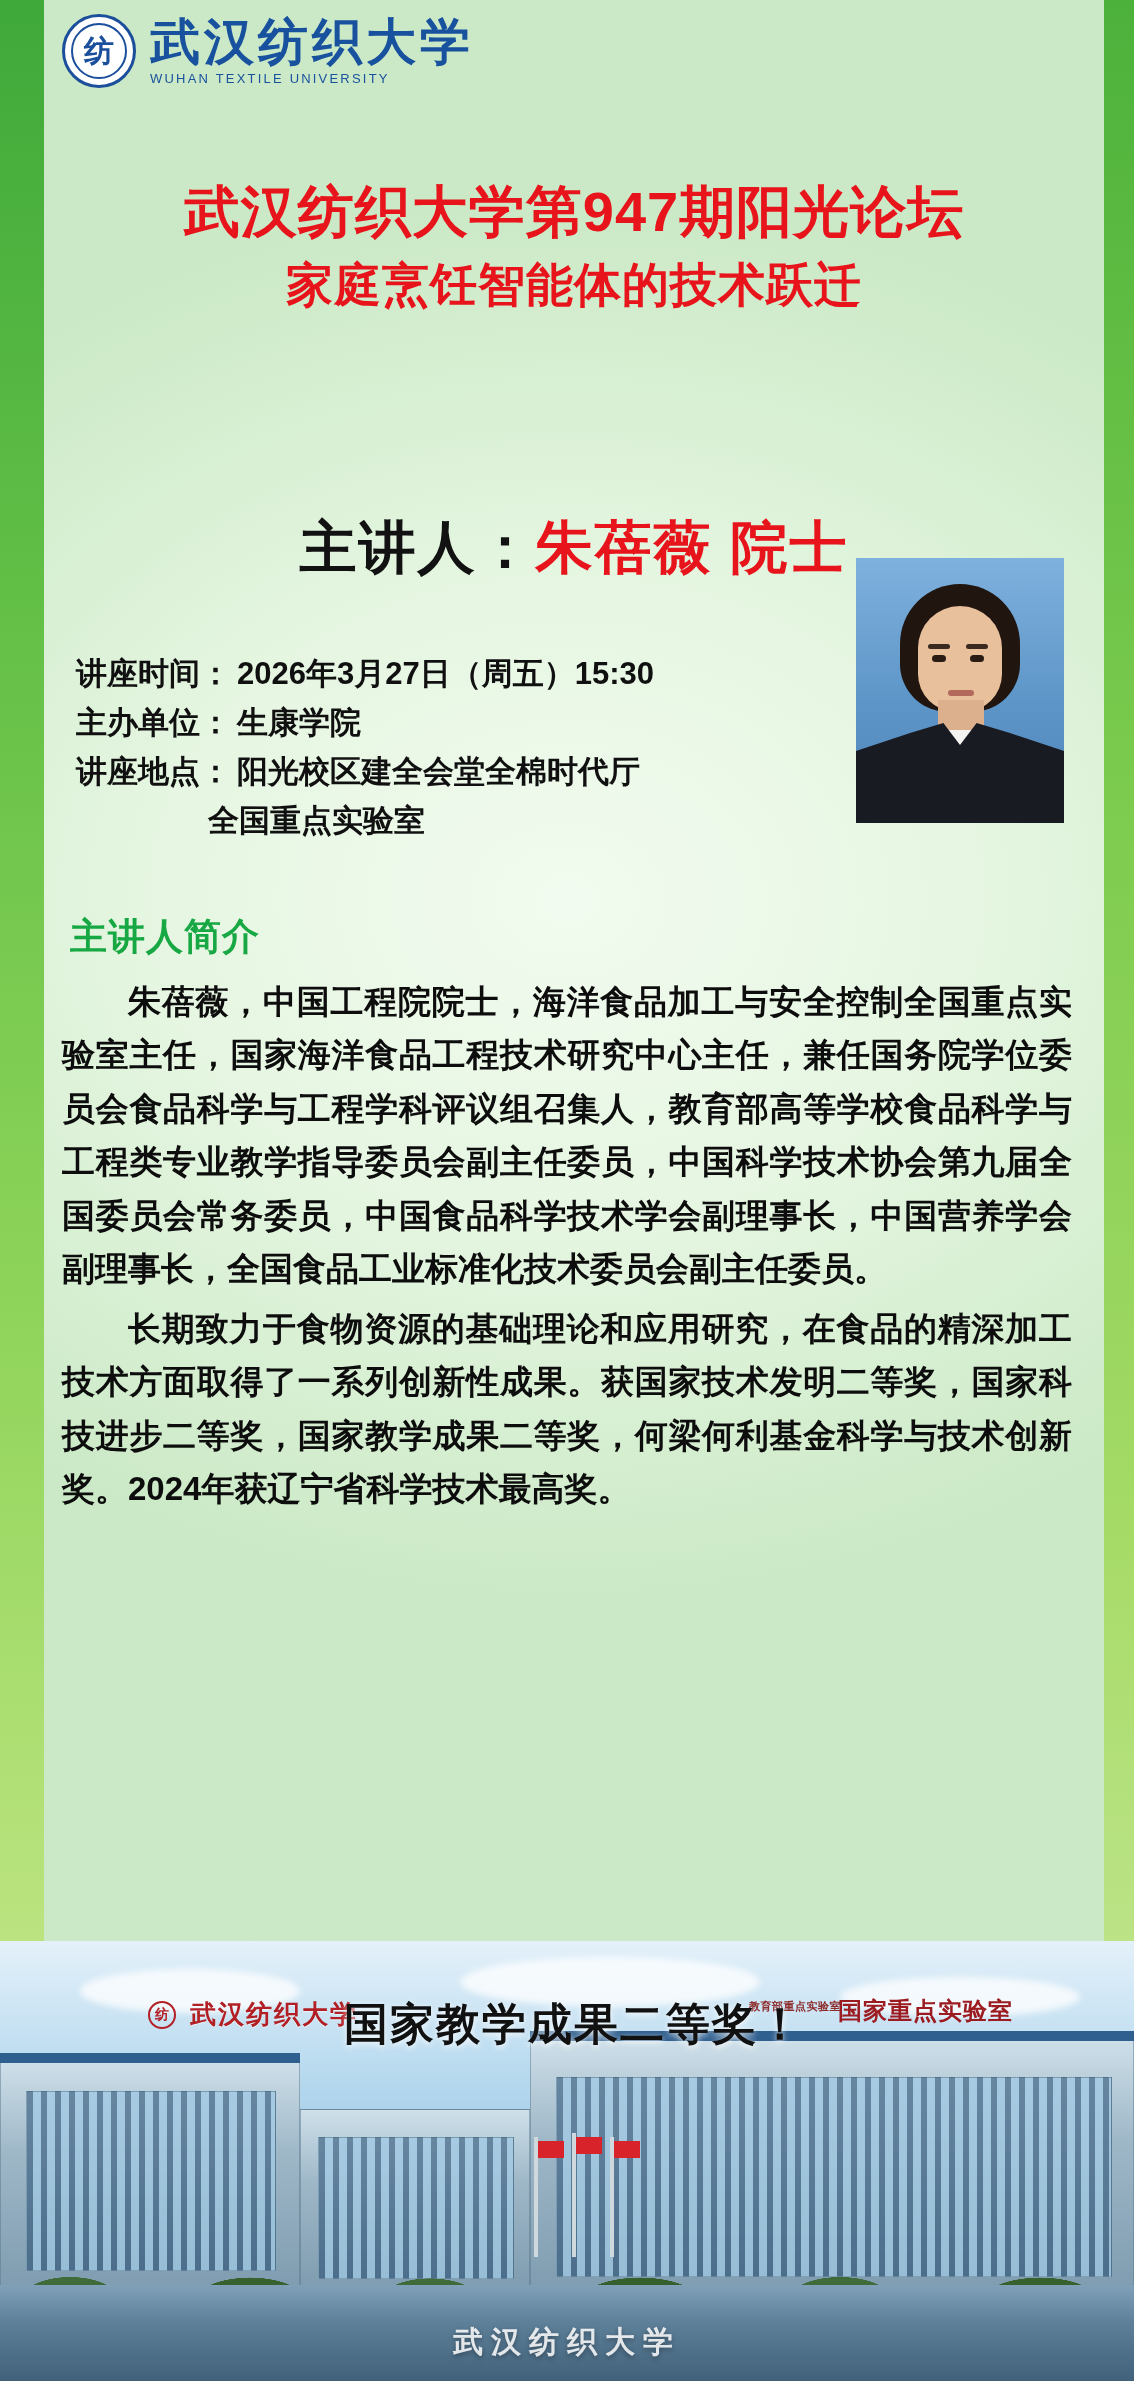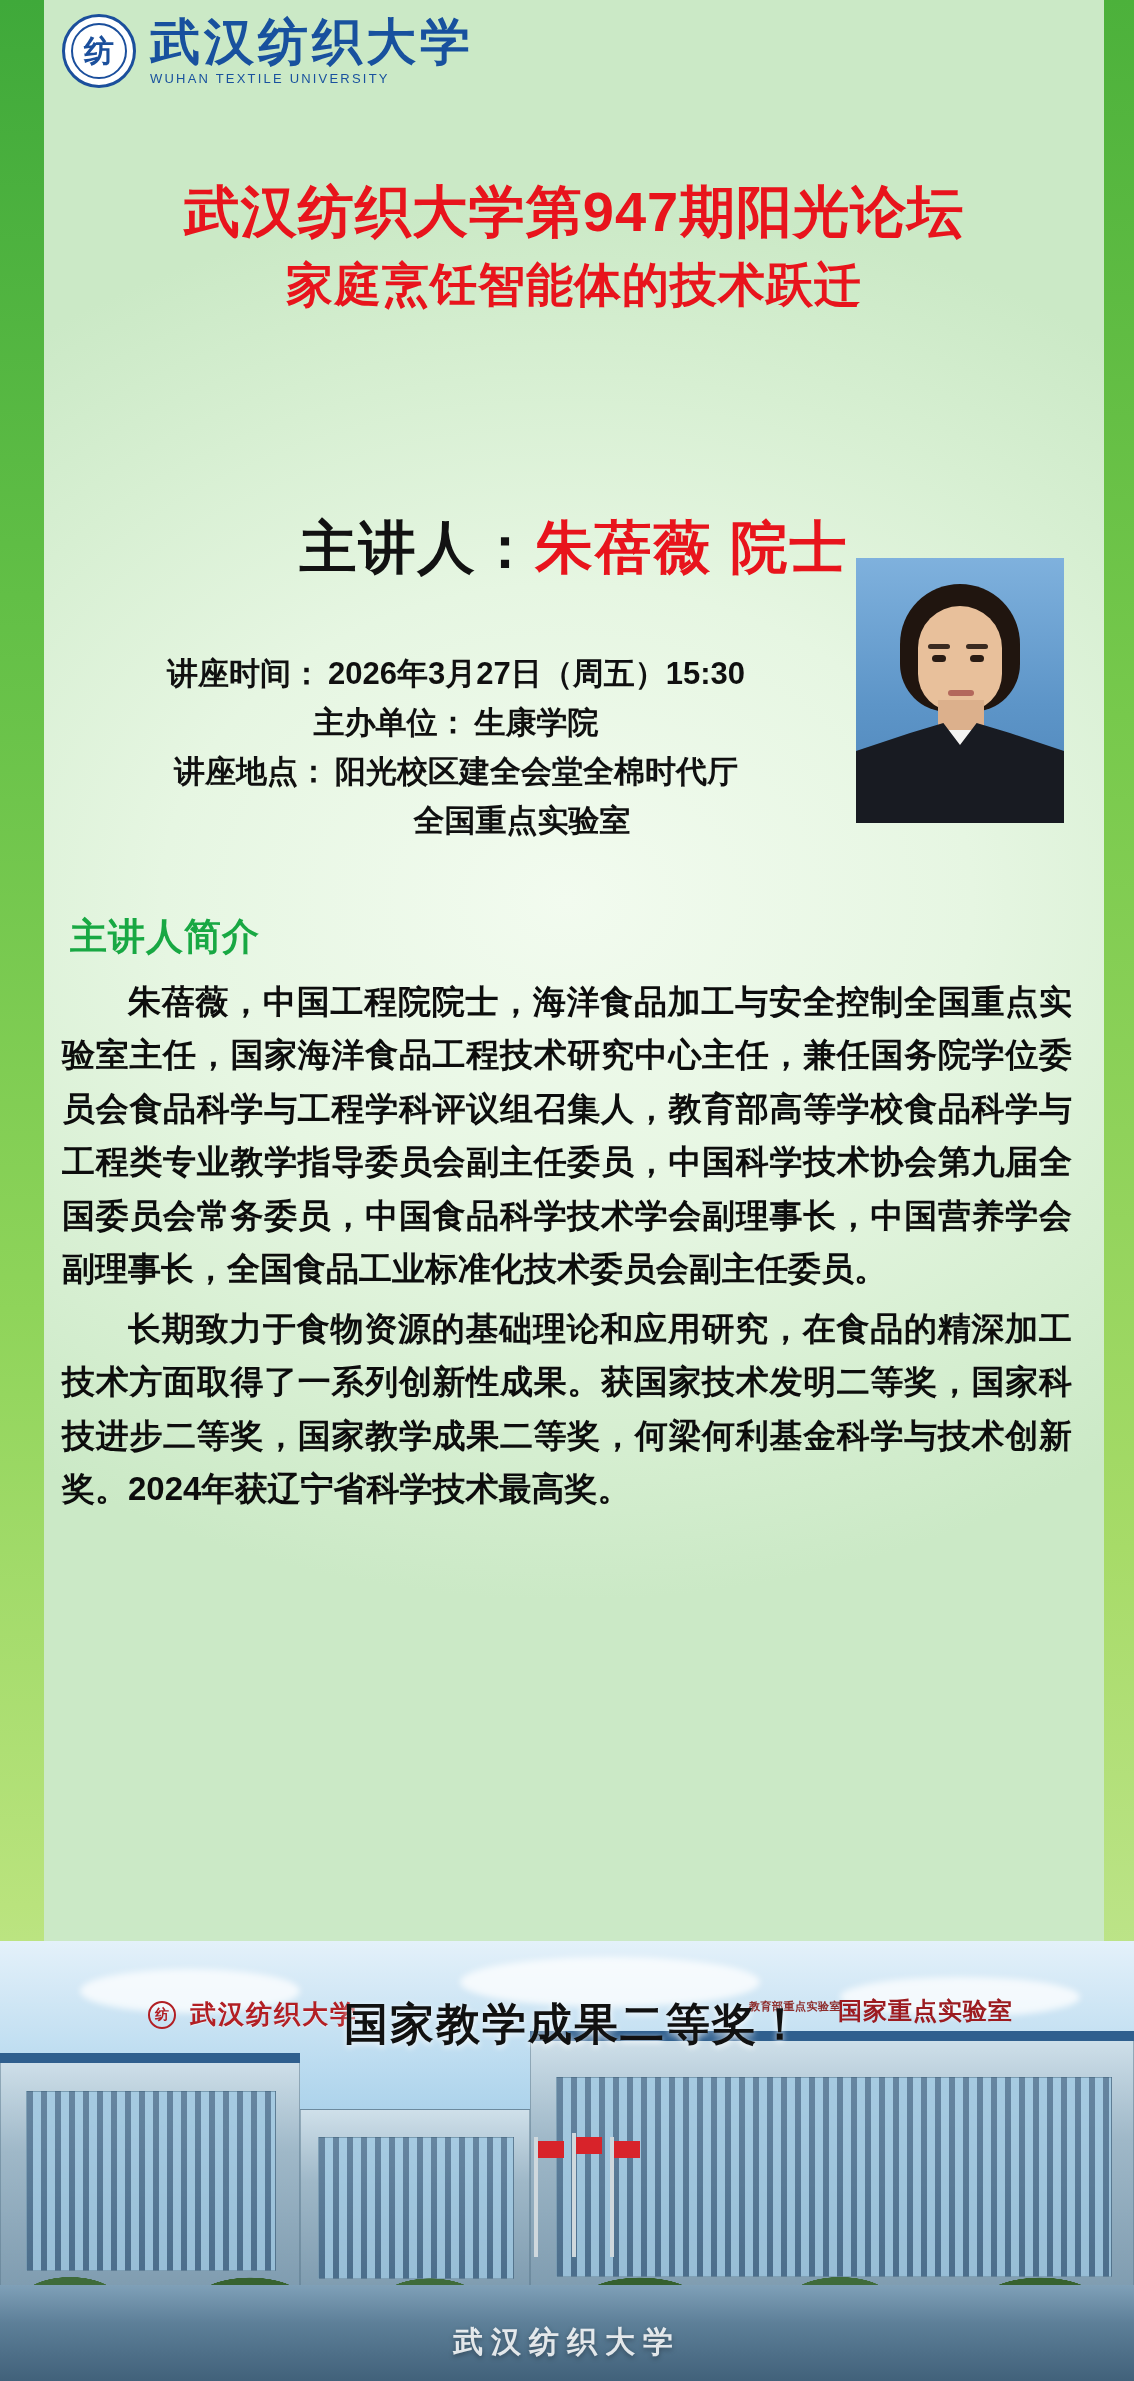--- a/index.html
+++ b/index.html
@@ -207,21 +207,21 @@
   .info-block {
     position: absolute;
     top: 650px;
     left: 76px;
     width: 760px;
     color: #101010;
     font-size: 31px;
     font-weight: bold;
     line-height: 1.58;
   }
-  .info-row { white-space: nowrap; text-align: center; }
+  .info-row { white-space: nowrap; }
   .info-row .val { margin-left: 6px; }
   .info-row.indented { padding-left: 132px; }
 
   
   .bio-title {
     position: absolute;
     top: 912px;
     left: 70px;
     color: #18a843;
     font-size: 37px;

